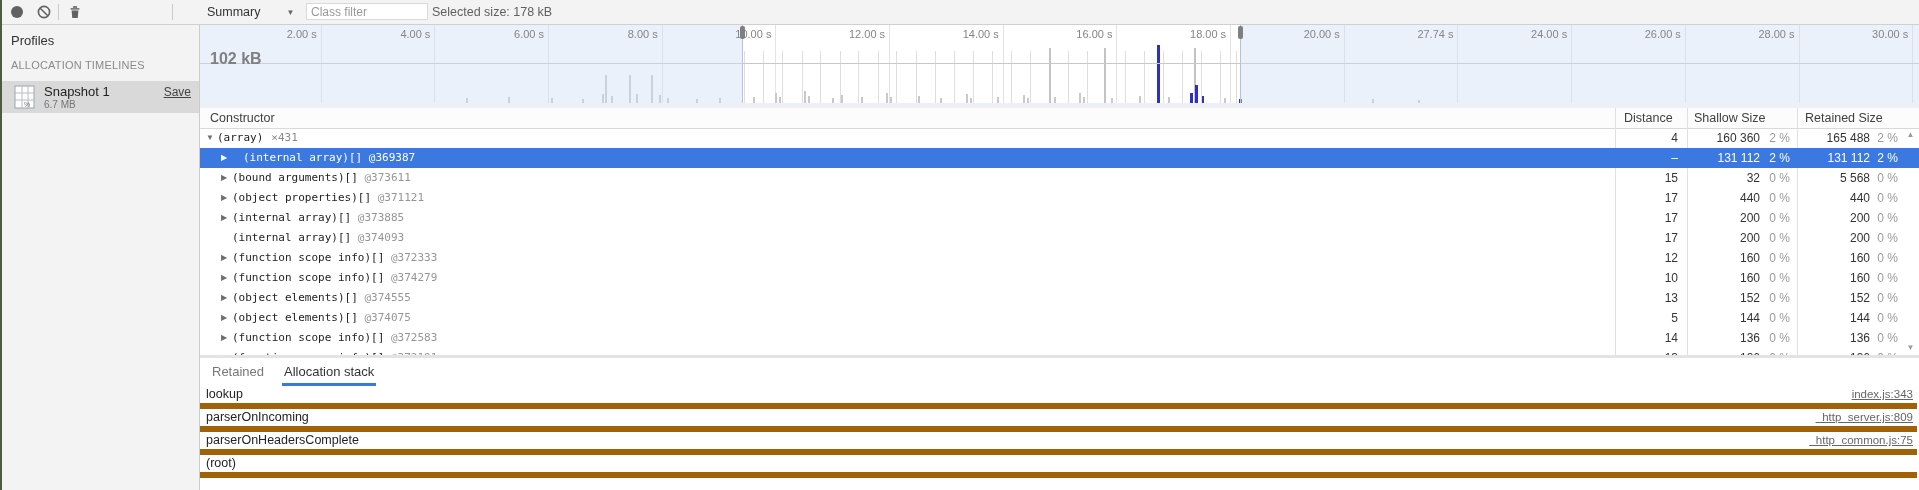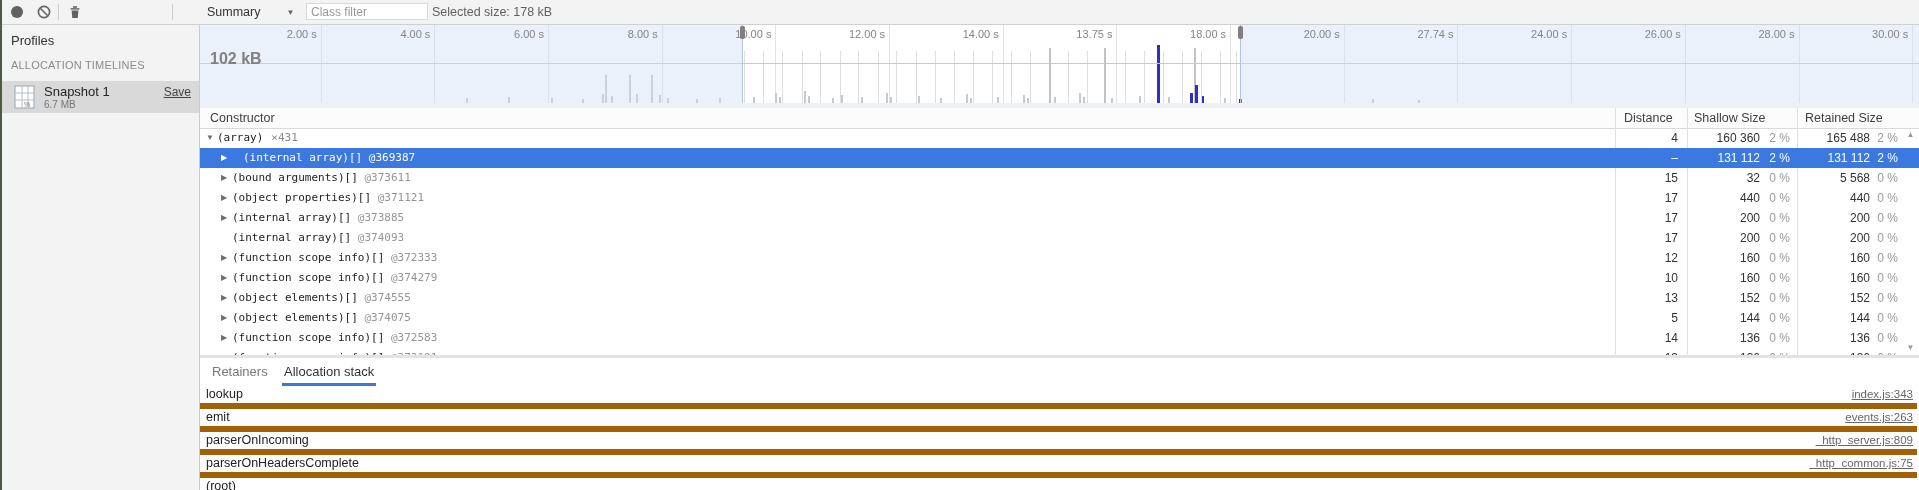--- a/index.html
+++ b/index.html
@@ -131,21 +131,21 @@
       <div class="tick-label" style="left: 274.04px;">6.00 s</div>
       <div class="vline" style="left: 461.72px;"></div>
       <div class="tick-label" style="left: 387.72px;">8.00 s</div>
       <div class="vline" style="left: 575.4px;"></div>
       <div class="tick-label" style="left: 501.4px;">10.00 s</div>
       <div class="vline" style="left: 689.08px;"></div>
       <div class="tick-label" style="left: 615.08px;">12.00 s</div>
       <div class="vline" style="left: 802.76px;"></div>
       <div class="tick-label" style="left: 728.76px;">14.00 s</div>
       <div class="vline" style="left: 916.44px;"></div>
-      <div class="tick-label" style="left: 842.44px;">13.75 s</div>
+      <div class="tick-label" style="left: 842.44px;">16.00 s</div>
       <div class="vline" style="left: 1030.12px;"></div>
       <div class="tick-label" style="left: 956.12px;">18.00 s</div>
       <div class="vline" style="left: 1143.8px;"></div>
       <div class="tick-label" style="left: 1069.8px;">20.00 s</div>
       <div class="vline" style="left: 1257.48px;"></div>
       <div class="tick-label" style="left: 1183.48px;">27.74 s</div>
       <div class="vline" style="left: 1371.16px;"></div>
       <div class="tick-label" style="left: 1297.16px;">24.00 s</div>
       <div class="vline" style="left: 1484.84px;"></div>
       <div class="tick-label" style="left: 1410.84px;">26.00 s</div>
@@ -352,33 +352,29 @@
     <span class="pct" style="left:1562px;width:28px">0 %</span>
     <span class="num" style="left:1600px;width:70px">136</span>
     <span class="pct" style="left:1672px;width:26px">0 %</span>
   </div>
     </div>
   <div class="abs sbar" style="top:130px">▲</div>
   <div class="abs sbar" style="top:343px">▼</div>
 
   <div class="abs splitter"></div>
   <div class="abs tabstrip">
-    <div class="tab inactive" style="left:10px">Retainers</div>
+    <div class="tab inactive" style="left:10px">Retained</div>
     <div class="tab active" style="left:82px">Allocation stack</div>
   </div>
   <div class="abs stack" id="stack">
       <div class="srow">
     <span class="sfn">lookup</span>
     <span class="sloc">index.js:343</span>
   </div>
       <div class="srow">
-    <span class="sfn">emit</span>
-    <span class="sloc">events.js:263</span>
-  </div>
-      <div class="srow">
     <span class="sfn">parserOnIncoming</span>
     <span class="sloc">_http_server.js:809</span>
   </div>
       <div class="srow">
     <span class="sfn">parserOnHeadersComplete</span>
     <span class="sloc">_http_common.js:75</span>
   </div>
       <div class="srow">
     <span class="sfn">(root)</span>
 

